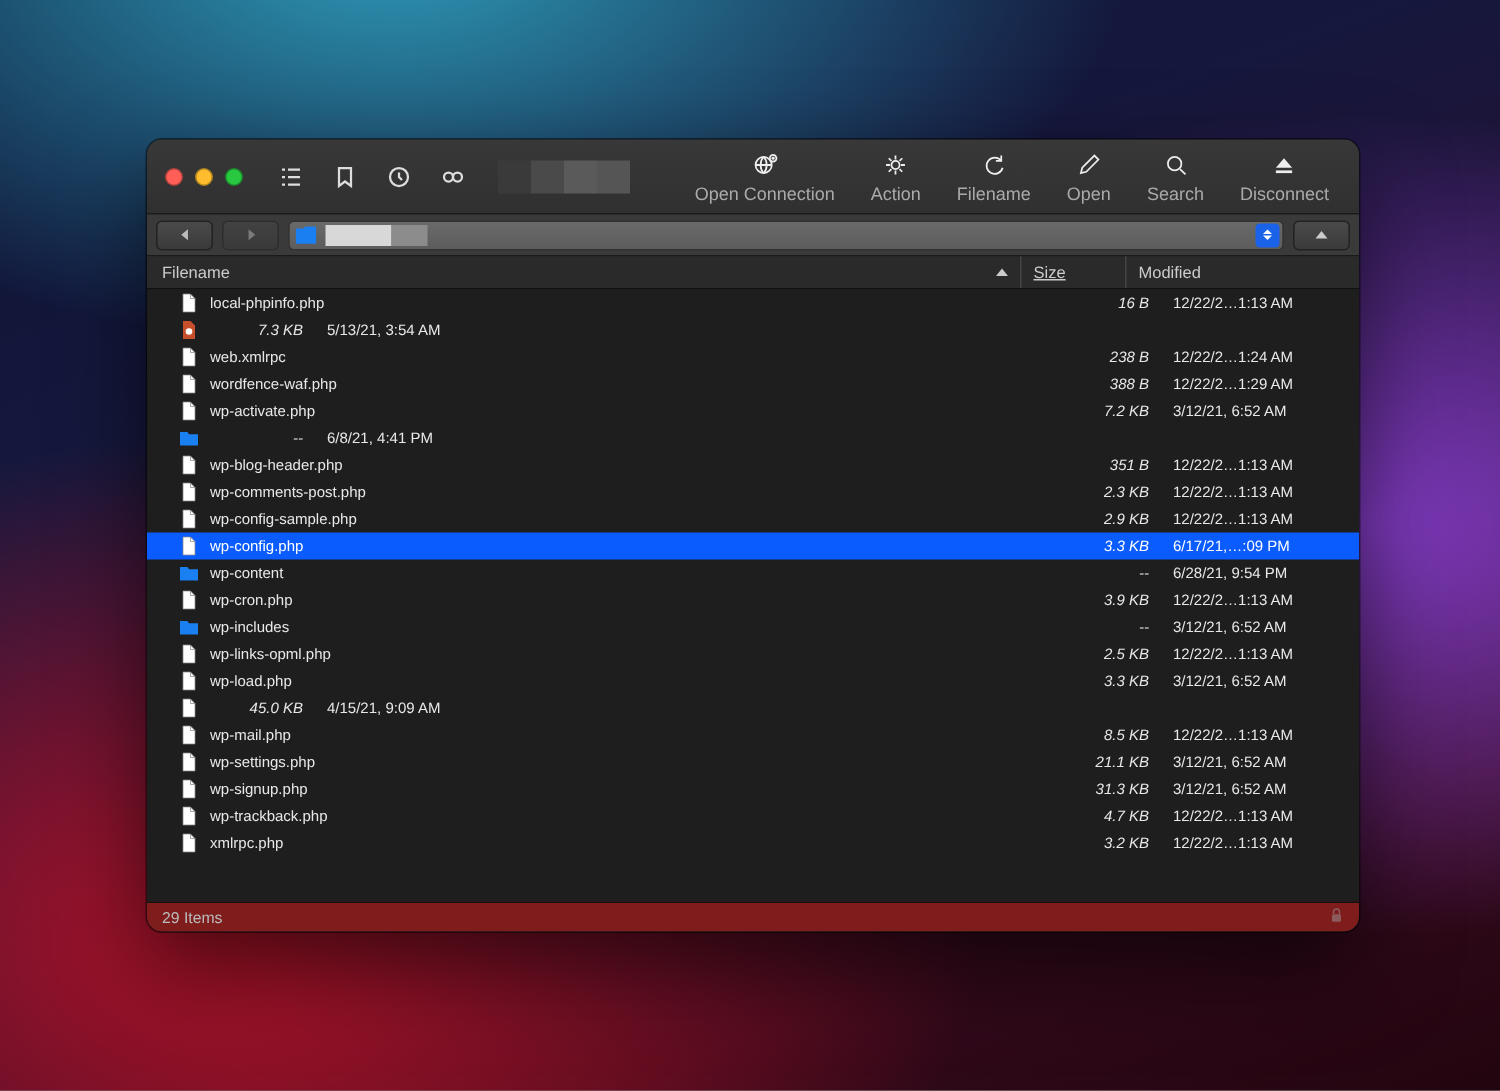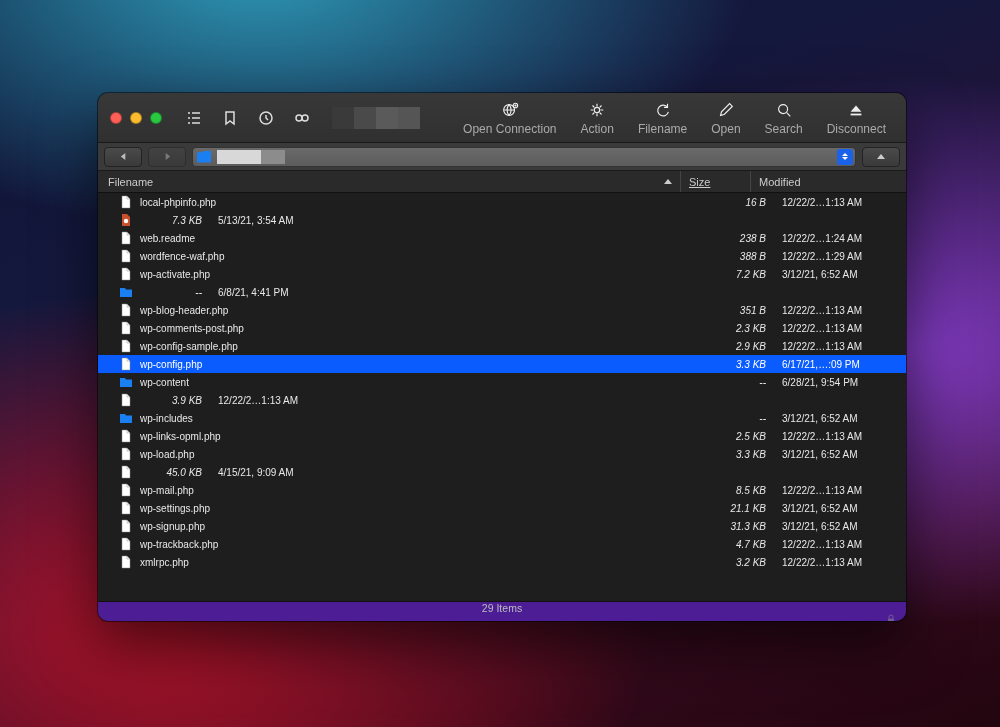--- a/index.html
+++ b/index.html
@@ -51,21 +51,21 @@
   .sort-caret { margin-left:auto; margin-right:8px; width:0;height:0;border-left:4px solid transparent;border-right:4px solid transparent;border-bottom:5px solid #ccc;}
   .rows { flex:1; overflow:hidden; background:#1e1e1e; }
   .row { height:18px; display:flex; align-items:center; font-size:10px; color:#e8e8e8; }
   .row .indent { width:20px; }
   .row .ic { width:16px; height:14px; margin-right:6px; display:flex; align-items:center; justify-content:center; }
   .row .ic svg{width:14px;height:14px;}
   .row .name { flex:1; white-space:nowrap; overflow:hidden; text-overflow:ellipsis; }
   .row .size { width:70px; text-align:right; padding-right:8px;font-style:italic; }
   .row .mod { width:132px; padding-left:8px; white-space:nowrap; overflow:hidden; }
   .row.sel { background:#0a5cff; color:#fff; }
-  .status { height:20px; background:#4c1d95; border-top:1px solid #111; display:flex; align-items:center; padding:0 10px; font-size:10.5px; color:#bbb;flex-direction:column; }
+  .status { height:20px; background:#7f1d1d; border-top:1px solid #111; display:flex; align-items:center; padding:0 10px; font-size:10.5px; color:#bbb; }
   .status .lock { margin-left:auto; opacity:0.5; }
   .file-icon{fill:#fff;stroke:#888;stroke-width:0.5;}
   .folder-icon{fill:#1a7ff0;}
   .html-icon{fill:#c84f2b;}
 </style>
 </head>
 <body>
 
 <div class="window">
 
@@ -226,21 +226,21 @@
         <span class="mod">5/13/21, 3:54 AM</span>
       </div>
       <div class="row">
         <span class="indent"></span>
         <span class="ic">
           <svg viewBox="0 0 14 14">
             <path class="file-icon" d="M3 1h5l3 3v9H3z"></path>
             <path d="M8 1v3h3" fill="none" stroke="#888" stroke-width="0.5"></path>
           </svg>
         </span>
-        <span class="name">web.readme</span>
+        <span class="name">web.xmlrpc</span>
         <span class="size">238 B</span>
         <span class="mod">12/22/2…1:24 AM</span>
       </div>
       <div class="row">
         <span class="indent"></span>
         <span class="ic">
           <svg viewBox="0 0 14 14">
             <path class="file-icon" d="M3 1h5l3 3v9H3z"></path>
             <path d="M8 1v3h3" fill="none" stroke="#888" stroke-width="0.5"></path>
           </svg>
@@ -331,20 +331,21 @@
         <span class="mod">6/28/21, 9:54 PM</span>
       </div>
       <div class="row">
         <span class="indent"></span>
         <span class="ic">
           <svg viewBox="0 0 14 14">
             <path class="file-icon" d="M3 1h5l3 3v9H3z"></path>
             <path d="M8 1v3h3" fill="none" stroke="#888" stroke-width="0.5"></path>
           </svg>
         </span>
+        <span class="name">wp-cron.php</span>
         <span class="size">3.9 KB</span>
         <span class="mod">12/22/2…1:13 AM</span>
       </div>
       <div class="row">
         <span class="indent"></span>
         <span class="ic">
           <svg viewBox="0 0 14 14">
             <path class="folder-icon" d="M1 3h5l1 1.5h6V12H1z"></path>
           </svg>
         </span>

